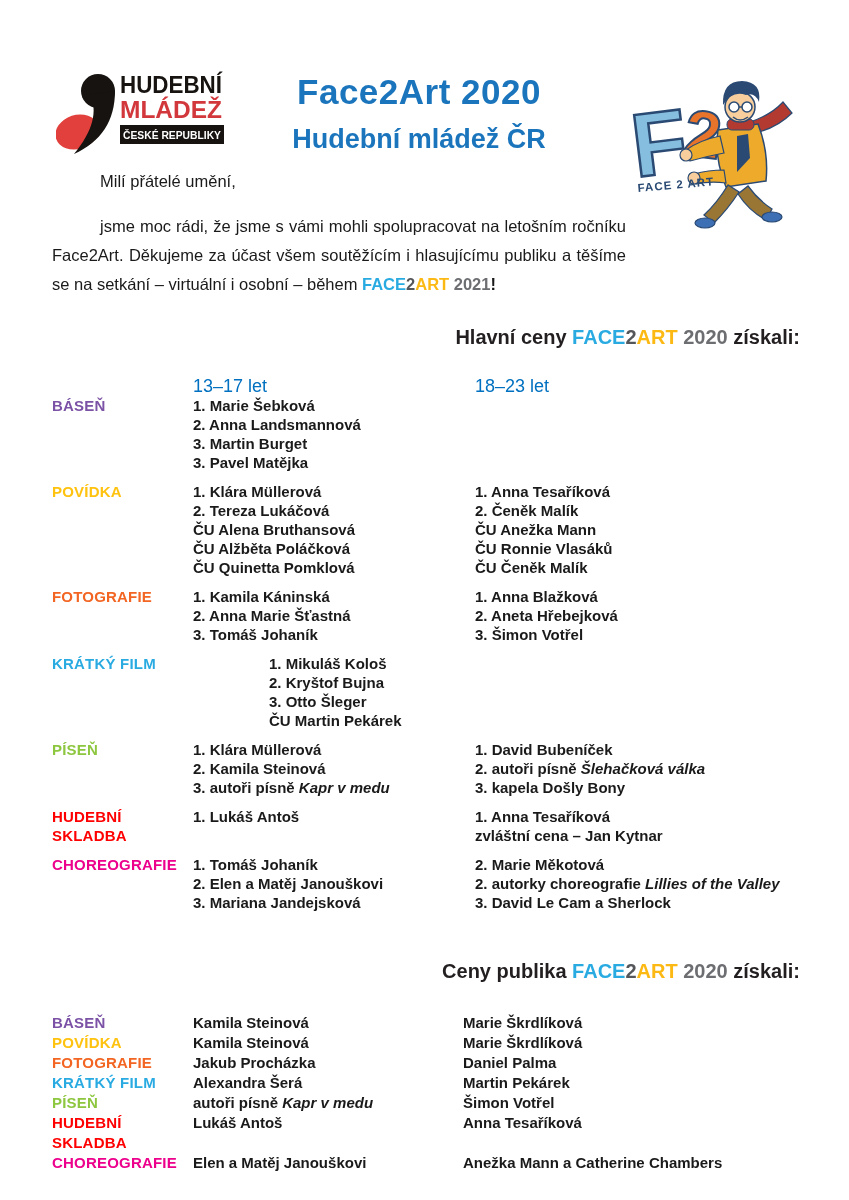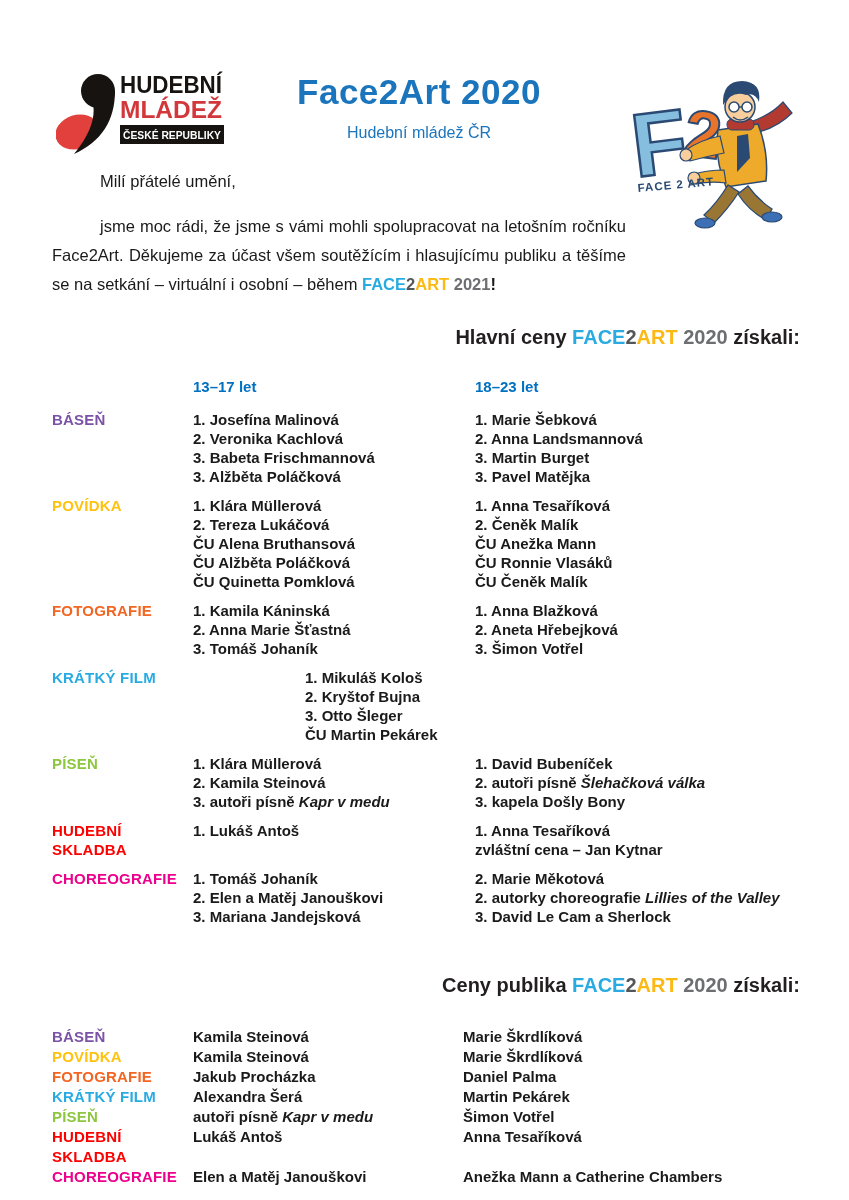--- a/index.html
+++ b/index.html
@@ -15,41 +15,41 @@
   html,body{margin:0;padding:0;}
   body{
     width:849px;height:1200px;background:#ffffff;position:relative;
     font-family:"Liberation Sans",sans-serif;color:var(--text-black);
     overflow:hidden;
   }
   
   .logo{position:absolute;left:56px;top:66px;width:172px;height:94px;}
   .title-block{position:absolute;left:233px;top:72px;width:372px;text-align:center;color:var(--brand-blue);}
   .title{font-size:35px;font-weight:bold;margin:0;letter-spacing:0.5px;}
-  .subtitle{font-size:16px;font-weight:normal;margin:12px 0 0;}
+  .subtitle{font-size:27px;font-weight:bold;margin:12px 0 0;}
   .illustration{position:absolute;left:620px;top:74px;width:196px;height:164px;}
   
   .content{position:absolute;left:52px;top:172px;width:748px;}
   .salutation{margin:0 0 0 48px;font-size:16.5px;}
   .intro-body{width:574px;margin:21px 0 0;font-size:16.5px;line-height:29px;text-align:justify;text-indent:48px;}
   .brand-inline{font-weight:bold;}
   .wm-face{color:var(--face-cyan);}
   .wm-num{color:var(--num-gray);}
   .wm-art{color:var(--art-yellow);}
   .wm-year{color:var(--year-gray);}
   .sec-heading{font-size:20px;font-weight:bold;text-align:right;margin:27px 0 0;color:#231F20;}
   .sec-heading.publika{margin-top:48px;}
   
   .awards{margin-top:28px;}
-  .cols-header{display:grid;grid-template-columns:141px 282px 1fr;font-weight:bold;
-    color:var(--col-blue);font-size:15px;line-height:19px;margin-bottom:14px;}
+  .cols-header{display:grid;grid-template-columns:141px 282px 1fr;font-weight:normal;
+    color:var(--col-blue);font-size:18px;line-height:19px;}
   .award-row{display:grid;grid-template-columns:141px 282px 1fr;font-size:15px;font-weight:bold;
     line-height:19px;margin-bottom:10px;}
   .award-row.has-center{grid-template-columns:141px 1fr;}
-  .center-col{margin-left:112px;}
+  .center-col{margin-left:76px;}
   .cat-label{letter-spacing:0.2px;}
   .publika{margin-top:30px;}
   .pub-row{display:grid;grid-template-columns:141px 270px 1fr;font-size:15px;font-weight:bold;line-height:20px;}
   i{font-style:italic;}
 </style>
 </head>
 <body>
 
 <div class="logo">
   <svg viewBox="0 0 172 94" width="172" height="94">
@@ -113,26 +113,20 @@
   <div class="awards" id="main-awards">
     <div class="cols-header">
       <div></div>
       <div>13–17 let</div>
       <div>18–23 let</div>
     </div>
 
   <div class="award-row">
         <div class="cat-label" style="color: rgb(123, 82, 165);">BÁSEŇ</div>
         <div>
-          <div>1. Josefína Malinová</div>
-          <div>2. Veronika Kachlová</div>
-          <div>3. Babeta Frischmannová</div>
-          <div>3. Alžběta Poláčková</div>
-        </div>
-        <div>
           <div>1. Marie Šebková</div>
           <div>2. Anna Landsmannová</div>
           <div>3. Martin Burget</div>
           <div>3. Pavel Matějka</div>
         </div>
       </div>
       <div class="award-row">
         <div class="cat-label" style="color: rgb(255, 194, 14);">POVÍDKA</div>
         <div>
           <div>1. Klára Müllerová</div>

